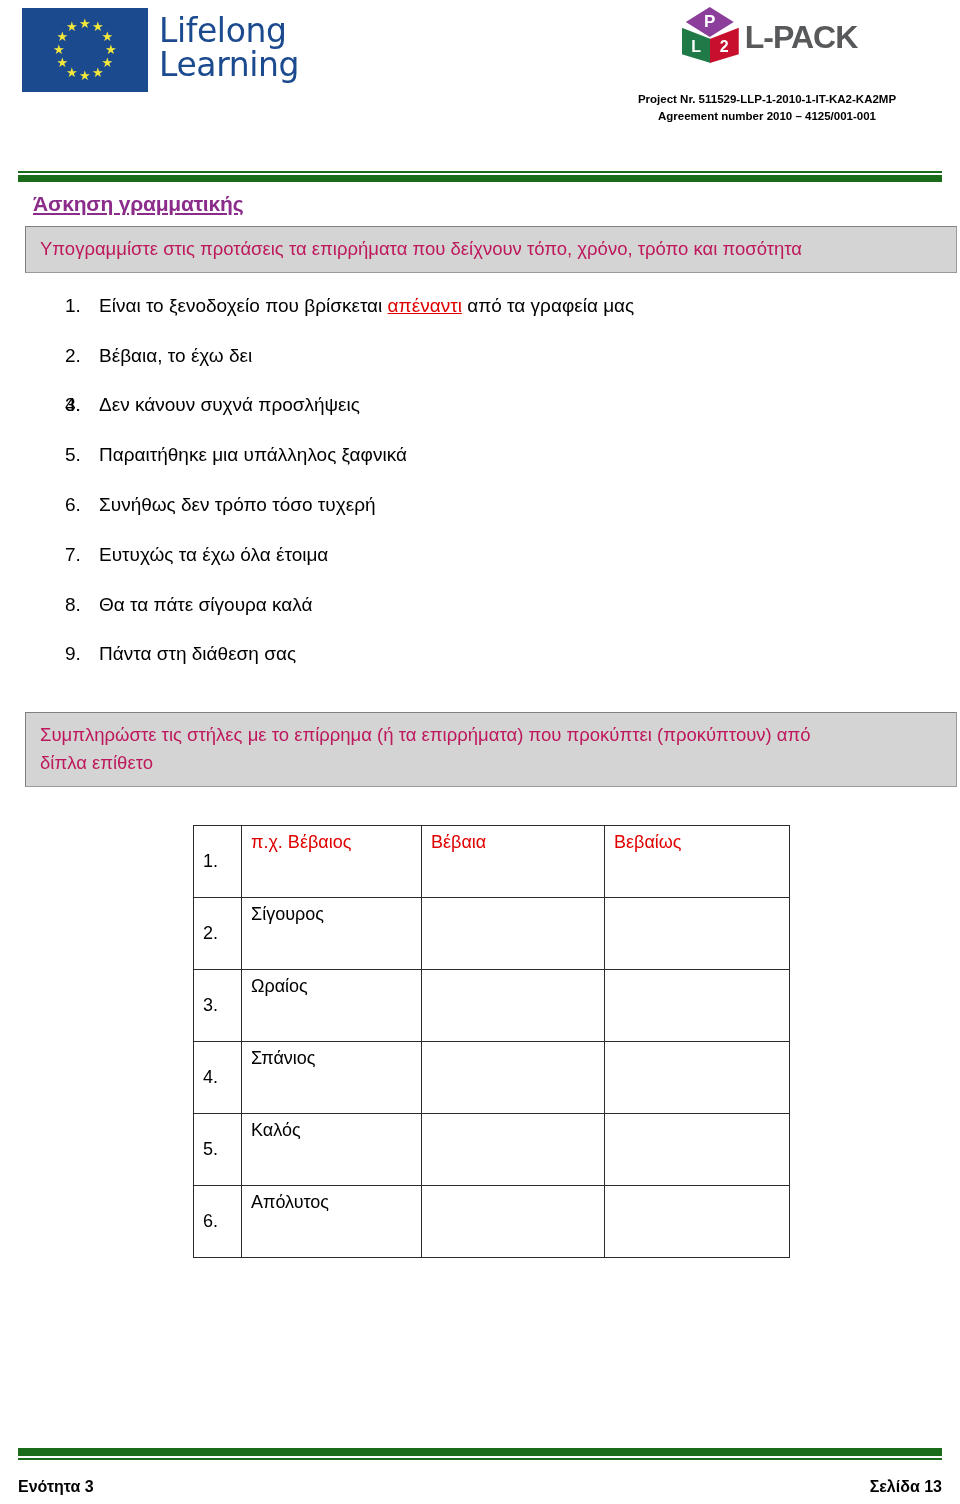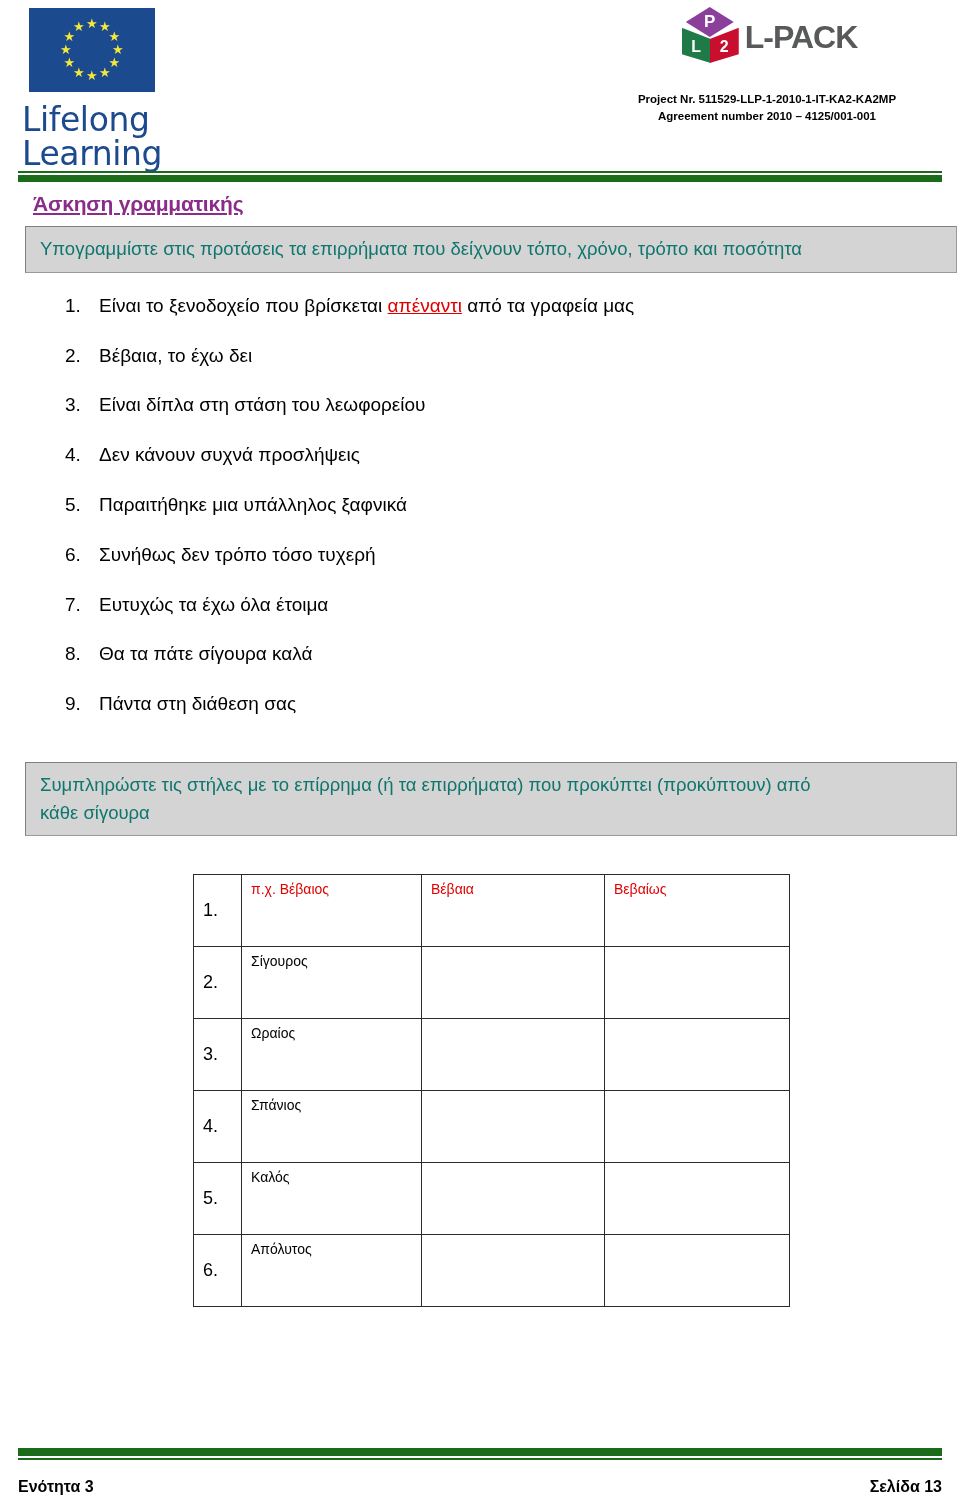--- a/index.html
+++ b/index.html
@@ -21,21 +21,20 @@
     height: 150px;
     width: 960px;
   }
 
   .eu-logo {
     position: absolute;
     left: 22px; top: 8px;
     display: flex;
     align-items: center;
     gap: 11px;
-    flex-direction: column;
   }
   .eu-flag {
     width: 126px; height: 84px;
     background: #1B4A8F;
     position: relative;
   }
   .eu-flag .star {
     position: absolute;
     width: 0; height: 0;
     color: #F4E93B;
@@ -167,21 +166,21 @@
 
   .instruction-box {
     margin: 0 14px 0 14px;
     background: #D4D4D4;
     border: 1px solid #808080;
     border-right-color: #9a9a9a;
     border-bottom-color: #9a9a9a;
     padding: 8px 12px 9px 14px;
     font-size: 18.5px;
     line-height: 1.5;
-    color: #0f766e;
+    color: #be185d;
   }
   .instruction-box.justified { text-align: justify; }
   .instruction-box.justified > span { display: block; }
 
   ol.sentences {
     list-style: none;
     margin: 22px 0 0 0;
     padding: 0;
   }
   ol.sentences li {
@@ -211,21 +210,21 @@
     border-collapse: collapse;
     margin: 38px 0 0 182px;
     width: 596px;
     table-layout: fixed;
   }
   table.adverb-table td {
     border: 1px solid #2b2b2b;
     height: 72px;
     vertical-align: top;
     padding: 6px 8px 0 9px;
-    font-size: 14px;
+    font-size: 18px;
     color: #000;
   }
   table.adverb-table td.idx {
     width: 48px;
     vertical-align: middle;
     padding-top: 0;
     font-size: 18px;
   }
   table.adverb-table td.col-a { width: 180px; }
   table.adverb-table td.col-b { width: 183px; }
@@ -295,33 +294,33 @@
 
 <div class="content">
 
   <h1 class="page-title">Άσκηση γραμματικής</h1>
 
   <div class="instruction-box">Υπογραμμίστε στις προτάσεις τα επιρρήματα που δείχνουν τόπο, χρόνο, τρόπο και ποσότητα</div>
 
   <ol class="sentences" id="sentence-list">
       <li><span class="num">1.</span><span>Είναι το ξενοδοχείο που βρίσκεται </span><span class="hl-red">απέναντι</span><span> από τα γραφεία μας</span></li>
       <li><span class="num">2.</span><span>Βέβαια, το έχω δει</span></li>
-      <li><span class="num">3.</span><span>Είναι δίπλα στη στάση του λεωφορείου</span></li>
+      <li><span class="num">3.</span></li>
       <li><span class="num">4.</span><span>Δεν κάνουν συχνά προσλήψεις</span></li>
       <li><span class="num">5.</span><span>Παραιτήθηκε μια υπάλληλος ξαφνικά</span></li>
       <li><span class="num">6.</span><span>Συνήθως δεν τρόπο τόσο τυχερή</span></li>
       <li><span class="num">7.</span><span>Ευτυχώς τα έχω όλα έτοιμα</span></li>
       <li><span class="num">8.</span><span>Θα τα πάτε σίγουρα καλά</span></li>
       <li><span class="num">9.</span><span>Πάντα στη διάθεση σας</span></li>
     </ol>
 
   <div class="box2-wrap">
     <div class="instruction-box justified">
       <span>Συμπληρώστε τις στήλες με το επίρρημα (ή τα επιρρήματα) που προκύπτει (προκύπτουν) από</span>
-      <span>κάθε σίγουρα</span>
+      <span>δίπλα επίθετο</span>
     </div>
   </div>
 
   <table class="adverb-table">
     <tbody id="adverb-tbody">
         <tr class="example">
           <td class="idx">1.</td>
           <td class="col-a">π.χ. Βέβαιος</td>
           <td class="col-b">Βέβαια</td>
           <td class="col-c">Βεβαίως</td>

